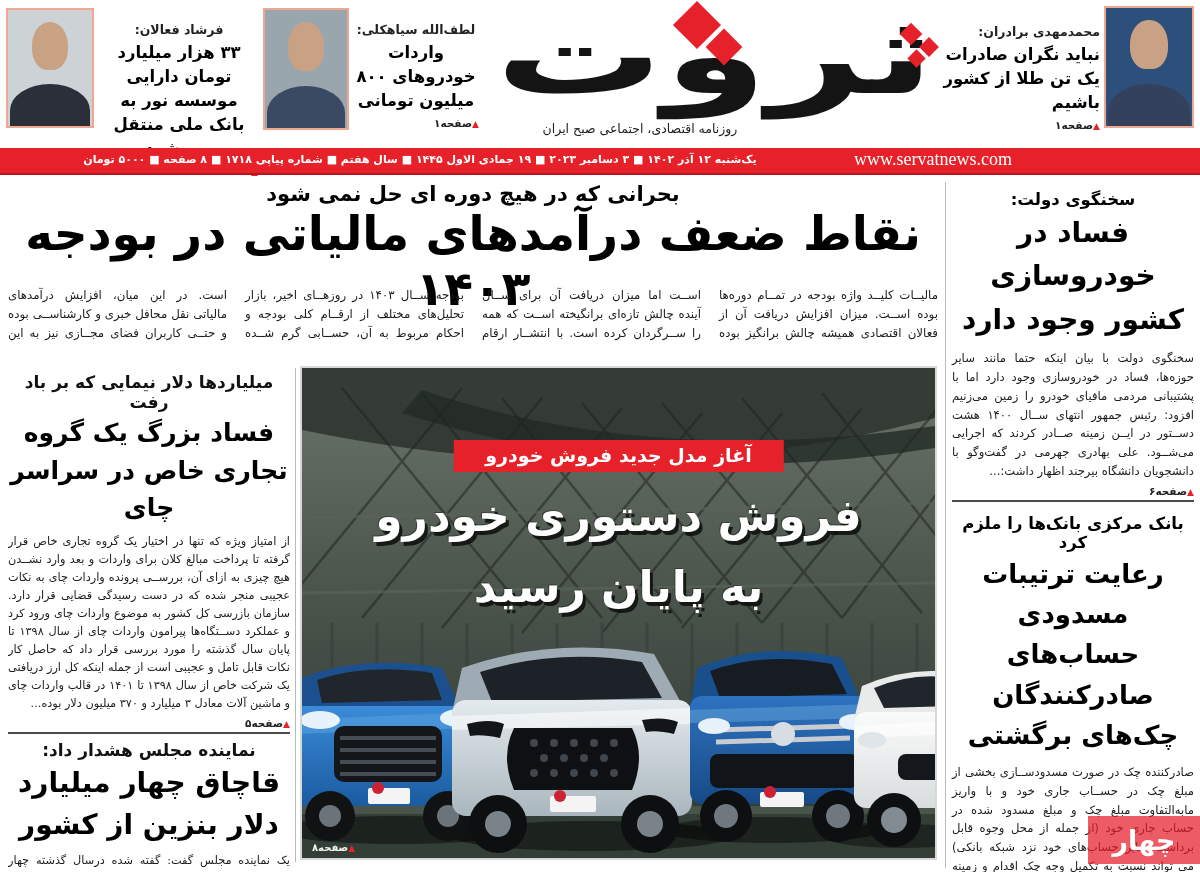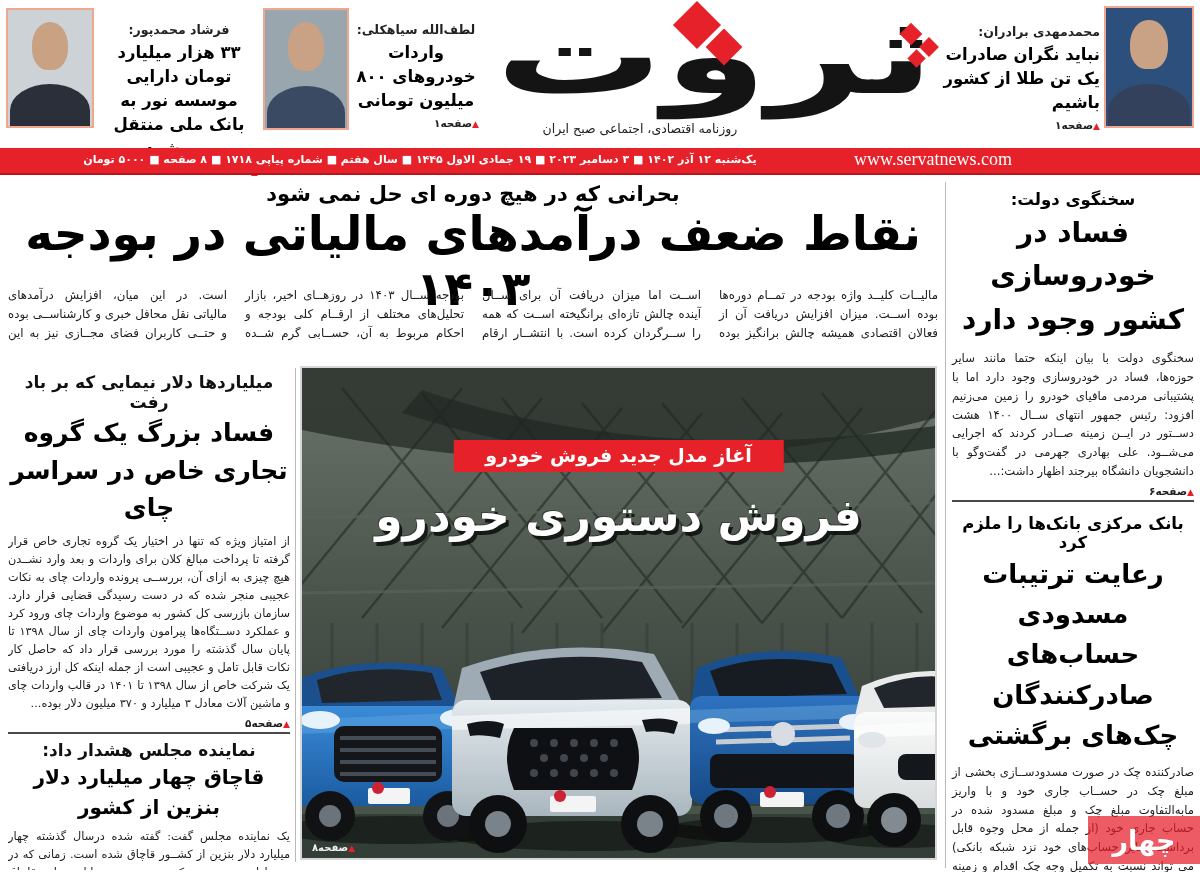--- a/index.html
+++ b/index.html
@@ -107,21 +107,21 @@
 </head>
 <body>
 
 <div class="header">
 
   <div class="portrait item1-photo">
     <div class="head" style="background:#c9a183;"></div>
     <div class="shoulders" style="background:#2a2f3a;"></div>
   </div>
   <div class="top-item item1-text">
-    <div class="top-name">فرشاد محمدپور:</div>
+    <div class="top-name">فرشاد فعالان:</div>
     <div class="top-head">۳۳ هزار میلیارد تومان دارایی موسسه نور به بانک ملی منتقل می شود</div>
     <div class="pageref"><span class="tri">▲</span><span>صفحه۴</span></div>
   </div>
 
   <div class="portrait item2-photo">
     <div class="head" style="background:#c9a184;"></div>
     <div class="shoulders" style="background:#3a4a63;"></div>
   </div>
   <div class="top-item item2-text">
     <div class="top-name">لطف‌الله سیاهکلی:</div>
@@ -170,21 +170,21 @@
 
   <div class="left-articles">
     <div class="l-art">
       <div class="l-kicker">میلیاردها دلار نیمایی که بر باد رفت</div>
       <div class="l-head">فساد بزرگ یک گروه تجاری خاص در سراسر چای</div>
       <div class="l-body">از امتیاز ویژه که تنها در اختیار یک گروه تجاری خاص قرار گرفته تا پرداخت مبالغ کلان برای واردات و بعد وارد نشــدن هیچ چیزی به ازای آن، بررســی پرونده واردات چای به نکات عجیبی منجر شده که در دست رسیدگی قضایی قرار دارد. سازمان بازرسی کل کشور به موضوع واردات چای ورود کرد و عملکرد دســتگاه‌ها پیرامون واردات چای از سال ۱۳۹۸ تا پایان سال گذشته را مورد بررسی قرار داد که حاصل کار نکات قابل تامل و عجیبی است از جمله اینکه کل ارز دریافتی یک شرکت خاص از سال ۱۳۹۸ تا ۱۴۰۱ در قالب واردات چای و ماشین آلات معادل ۳ میلیارد و ۳۷۰ میلیون دلار بوده...</div>
       <div class="pageref l-page"><span class="tri">▲</span><span>صفحه۵</span></div>
     </div>
     <div class="l-art">
       <div class="l-kicker">نماینده مجلس هشدار داد:</div>
-      <div class="l-head" style="font-size:20px;">قاچاق چهار میلیارد دلار بنزین از کشور</div>
+      <div class="l-head" style="font-size:28px;">قاچاق چهار میلیارد دلار بنزین از کشور</div>
       <div class="l-body">یک نماینده مجلس گفت: گفته شده درسال گذشته چهار میلیارد دلار بنزین از کشــور قاچاق شده است. زمانی که در ســراوان خدمت می‌کردم می‌دیدم جوانان برای قاچاق سوخت از جانشان می‌گذرند، در آن زمان فکر کردم چقدر خوب است با ایجاد پالایشگاه خصوصی در کشور سوخت به جای قاچاق صادر شود و این امکان برای جوانان منطقه فراهم آید که با قیمت فوب خلیج فارس سوخت را بفروشند. جلال رشیدی کوچی، عضو کمیسیون امور داخلی کشورها و شوراها در مجلس شورای اسلامی در هشتمین نشست اجلاس سراسر نقش مدیران ارزش‌آفرین و تاثیرگذار در مهار تورم و رشد تولید از...</div>
 
     </div>
   </div>
 
   <div class="photo-story">
     <svg width="633" height="490" viewBox="0 0 633 490">
       <defs>
         <linearGradient id="bg" x1="0" y1="0" x2="0" y2="1">
           <stop offset="0" stop-color="#6c756b"></stop>
@@ -344,20 +344,21 @@
         <path d="M552,358 L662,352 L662,366 L552,370 Z" fill="#ffffff" opacity="0.6"></path>
         <ellipse cx="570" cy="372" rx="14" ry="8" fill="#dfe5e8"></ellipse>
         <rect x="596" y="386" width="70" height="26" rx="8" fill="#14171b"></rect>
         <circle cx="592" cy="452" r="27" fill="#0d0f11"></circle>
           <circle cx="592" cy="452" r="13" fill="#828a92"></circle>
       </g>
     </svg>
     <div class="ps-tag">آغاز مدل جدید فروش خودرو</div>
     <div class="ps-title">
       <div>فروش دستوری خودرو</div>
+      <div>به پایان رسید</div>
     </div>
     <div class="ps-page"><span class="tri">▲</span><span>صفحه۸</span></div>
   </div>
 
   <div class="right-col">
     <div class="r-art">
       <div class="r-kicker">سخنگوی دولت:</div>
       <div class="r-head">فساد در خودروسازی کشور وجود دارد</div>
       <div class="r-body">سخنگوی دولت با بیان اینکه حتما مانند سایر حوزه‌ها، فساد در خودروسازی وجود دارد اما با پشتیبانی مردمی مافیای خودرو را زمین می‌زنیم افزود: رئیس جمهور انتهای ســال ۱۴۰۰ هشت دســتور در ایــن زمینه صــادر کردند که اجرایی می‌شــود. علی بهادری جهرمی در گفت‌وگو با دانشجویان دانشگاه بیرجند اظهار داشت:...</div>
       <div class="pageref r-page"><span class="tri">▲</span><span>صفحه۶</span></div>

